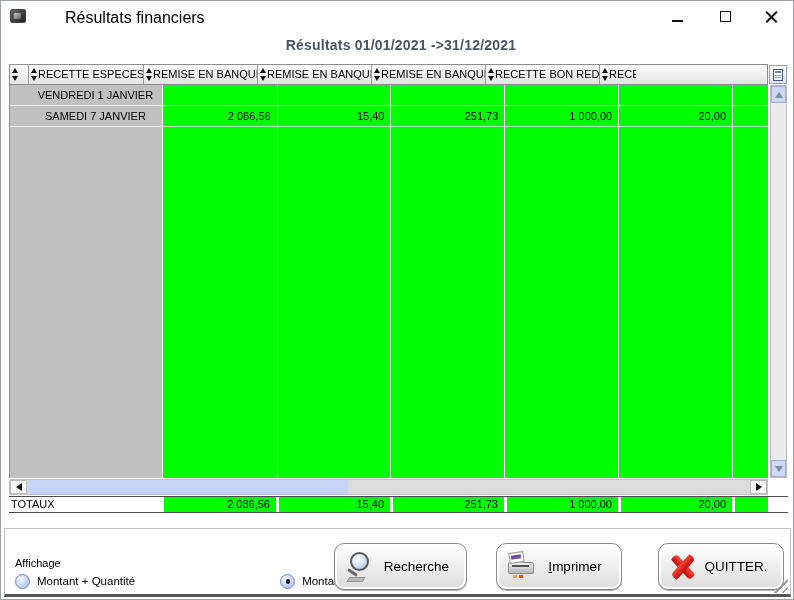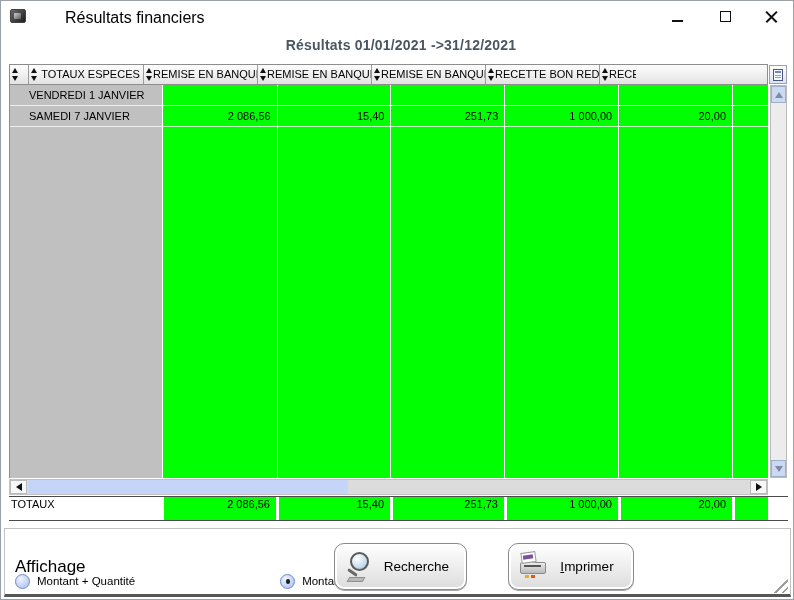--- a/index.html
+++ b/index.html
@@ -55,21 +55,21 @@
 
   
   .tbody { position:absolute; left:8px; top:84px; width:759px; height:393px; display:flex;
            border-left:1px solid #8d8d8d; }
   .bcol { height:100%; }
   .bcol-jour { width:152px; background:#c0c0c0; }
   .bcol-green { background:#00ff00; border-left:1px solid #fff; }
   .bw115{width:115px;} .bw114{width:114px;} .bw36{width:36px;}
   .cell { height:21px; line-height:21px; font-size:11px; color:#000;
           border-bottom:1px solid rgba(255,255,255,.75); overflow:hidden; white-space:nowrap; }
-  .cell.day { padding-left:19px; text-align:left; }
+  .cell.day { padding-left:19px; text-align:center; }
   .cell.num { padding-right:6px; text-align:right; }
 
   
   .vscroll { position:absolute; left:769px; top:84px; width:17px; height:393px;
              background:#ececec; border:1px solid #bbb; }
   .vbtn { position:absolute; left:0; width:15px; height:17px; background:#ccd9f2; border:1px solid #9fb0cc;
           display:flex; align-items:center; justify-content:center; }
   .vbtn.up { top:0; } .vbtn.down { bottom:0; }
   .tri-up { border-left:4px solid transparent; border-right:4px solid transparent; border-bottom:6px solid #7d8ca3; }
   .tri-down { border-left:4px solid transparent; border-right:4px solid transparent; border-top:6px solid #7d8ca3; }
@@ -78,47 +78,47 @@
   .hscroll { position:absolute; left:8px; top:478px; width:759px; height:16px;
              background:#dcdcdc; border:1px solid #c2c2c2; }
   .hbtn { position:absolute; top:0; width:17px; height:14px; background:#f7f7f7; border:1px solid #bbb;
           display:flex; align-items:center; justify-content:center; }
   .hbtn.left { left:0; } .hbtn.right { right:0; }
   .tri-left { border-top:4px solid transparent; border-bottom:4px solid transparent; border-right:6px solid #111; }
   .tri-right { border-top:4px solid transparent; border-bottom:4px solid transparent; border-left:6px solid #111; }
   .hthumb { position:absolute; left:18px; top:0; width:320px; height:14px; background:#c5d5f7; border-radius:2px; }
 
   
-  .totals { position:absolute; left:8px; top:495px; width:779px; height:25px; display:flex;
+  .totals { position:absolute; left:8px; top:495px; width:779px; height:17px; display:flex;
             background:#fff; border-top:1px solid #4a4a4a; border-bottom:1px solid #4a4a4a; }
   .tcell { height:100%; line-height:15px; font-size:11px; color:#000; overflow:hidden; white-space:nowrap; }
   .tcell.label { width:152px; padding-left:2px; }
   .tcell.green { background:#00ff00; border-left:3px solid #fff; text-align:right; padding-right:6px; }
 
   
   .bottom-panel { position:absolute; left:3px; top:527px; width:787px; height:69px;
                   background:#fff; border:1px solid #c3c3c3; border-bottom:3px solid #565656; }
-  .affichage-label { position:absolute; left:10px; top:28px; font-size:17px; color:#000; }
+  .affichage-label { position:absolute; left:10px; top:28px; font-size:11px; color:#000; }
   .radio-row { position:absolute; left:10px; top:44px; height:16px; display:flex; align-items:center; }
   .radio-opt { display:flex; align-items:center; margin-right:0; }
   .radio { position:relative; width:15px; height:15px; border-radius:50%;
            border:1px solid #6f87c9;
            background:radial-gradient(circle at 35% 30%, #f0f5ff, #c3d2f4 60%, #a9bfe8); }
   .radio.sel::after { content:''; position:absolute; left:4.5px; top:4.5px; width:4.5px; height:4.5px;
            border-radius:50%; background:#1a1f2c; }
   .radio-label { font-size:11.5px; color:#000; margin-left:7px; }
   .gap1 { width:145px; } .gap2 { width:38px; }
 
   
   .act-btn { position:absolute; top:14px; height:47px; border:1px solid #8a8a8a; border-radius:10px;
              background:linear-gradient(#ffffff,#ececec 55%,#dcdcdc);
              box-shadow:inset 0 0 0 2px #fff, 0 1px 0 #aaa;
              display:flex; align-items:center; padding:0 8px 0 10px; cursor:default; }
   .btn-search { left:329px; width:133px; }
-  .btn-print  { left:503px; width:126px; }
+  .btn-print  { left:491px; width:126px; }
   .btn-quit   { left:653px; width:126px; }
   .act-label { flex:1; text-align:center; font-size:13.5px; color:#000; }
   .u { text-decoration:underline; }
 
   .mag-icon { position:relative; width:30px; height:32px; }
   .mag-icon .lens { position:absolute; left:5px; top:1px; width:19px; height:19px; border-radius:50%;
         border:2px solid #5a5a5a; background:radial-gradient(circle at 35% 30%, #ffffff, #cfe0f0 55%, #9fc0da); }
   .mag-icon .handle { position:absolute; left:2px; top:20px; width:11px; height:3px; background:#6a6a6a;
         transform:rotate(35deg); border-radius:2px; }
   .mag-icon .base { position:absolute; left:3px; bottom:1px; width:16px; height:5px; background:#b9b9b9;
@@ -165,21 +165,21 @@
   </div>
 
   <div class="heading">Résultats 01/01/2021 -&gt;31/12/2021</div>
 
   <div class="thead">
     <div class="hcell w19">
         <span class="sort"></span>
       </div>
     <div class="hcell w115">
         <span class="sort"></span>
-        <span class="htxt">TOTAUX ESPECES</span>
+        <span class="htxt">RECETTE ESPECES</span>
       </div>
     <div class="hcell w114">
         <span class="sort"></span>
         <span class="htxt">REMISE EN BANQUE T</span>
       </div>
     <div class="hcell w114">
         <span class="sort"></span>
         <span class="htxt">REMISE EN BANQUE C</span>
       </div>
     <div class="hcell w114">
@@ -292,17 +292,21 @@
         <div class="body"></div>
           <div class="paper"></div>
           <div class="stripe"></div>
         <div class="slot"></div>
           <div class="dot1"></div>
           <div class="dot2"></div>
       </div>
       <div class="act-label"><span class="u">I</span><span>mprimer</span></div>
     </div>
 
+    <div class="act-btn btn-quit">
+      <div class="redx-icon"></div>
+      <div class="act-label">QUITTER.</div>
+    </div>
 
     <div class="resize-grip"></div>
   </div>
 
 </div>
 
 </body></html>

